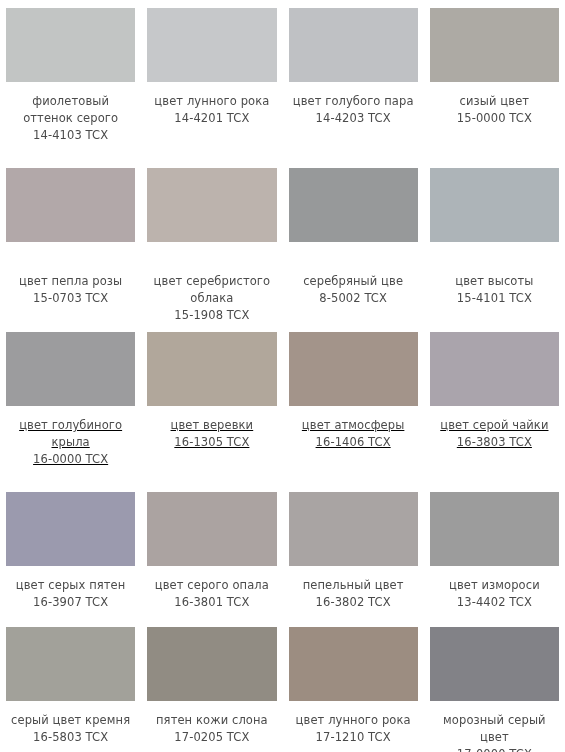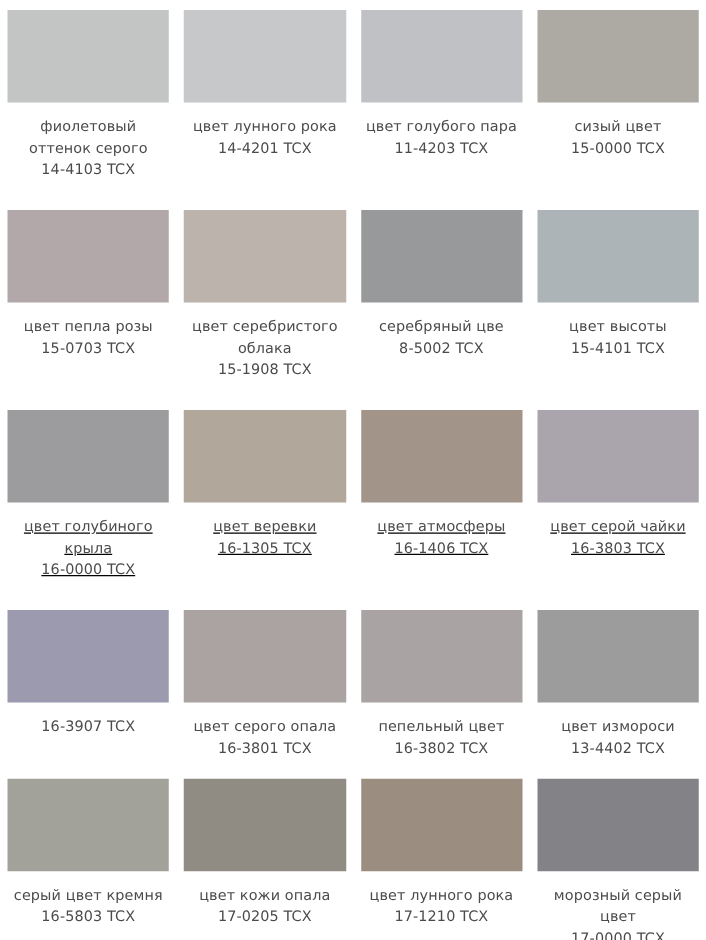--- a/index.html
+++ b/index.html
@@ -41,21 +41,21 @@
   .swatch-name,
   .swatch-code {
     display: block;
     font-size: 11.5px;
     color: #4b4b4b;
     letter-spacing: 0.1px;
   }
 
   
   .r0 { min-height: 160px; }
-  .r1 { min-height: 160px; }
+  .r1 { min-height: 160px; gap: 20px; }
   .r2 { min-height: 160px; text-decoration: underline; }
   .r3 { min-height: 135px; }
   .r4 { min-height: 137px; }
 </style>
 </head>
 <body style="background: rgb(255, 255, 255);">
 
 <main id="swatch-grid">
     <div class="swatch-cell r0">
       <div class="swatch-chip" style="background-color: rgb(194, 197, 196);"></div>
@@ -68,21 +68,21 @@
       <div class="swatch-chip" style="background-color: rgb(198, 200, 202);"></div>
       <div class="swatch-caption">
         <span class="swatch-name">цвет лунного рока</span>
         <span class="swatch-code">14-4201 TCX</span>
       </div>
     </div>
     <div class="swatch-cell r0">
       <div class="swatch-chip" style="background-color: rgb(191, 193, 196);"></div>
       <div class="swatch-caption">
         <span class="swatch-name">цвет голубого пара</span>
-        <span class="swatch-code">11-4203 TCX</span>
+        <span class="swatch-code">14-4203 TCX</span>
       </div>
     </div>
     <div class="swatch-cell r0">
       <div class="swatch-chip" style="background-color: rgb(173, 170, 164);"></div>
       <div class="swatch-caption">
         <span class="swatch-name">сизый цвет</span>
         <span class="swatch-code">15-0000 TCX</span>
       </div>
     </div>
     <div class="swatch-cell r1">
@@ -137,20 +137,21 @@
     <div class="swatch-cell r2">
       <div class="swatch-chip" style="background-color: rgb(170, 164, 172);"></div>
       <div class="swatch-caption">
         <span class="swatch-name">цвет серой чайки</span>
         <span class="swatch-code">16-3803 TCX</span>
       </div>
     </div>
     <div class="swatch-cell r3">
       <div class="swatch-chip" style="background-color: rgb(155, 154, 174);"></div>
       <div class="swatch-caption">
+        <span class="swatch-name">цвет серых пятен</span>
         <span class="swatch-code">16-3907 TCX</span>
       </div>
     </div>
     <div class="swatch-cell r3">
       <div class="swatch-chip" style="background-color: rgb(171, 163, 161);"></div>
       <div class="swatch-caption">
         <span class="swatch-name">цвет серого опала</span>
         <span class="swatch-code">16-3801 TCX</span>
       </div>
     </div>
@@ -171,21 +172,21 @@
     <div class="swatch-cell r4">
       <div class="swatch-chip" style="background-color: rgb(162, 161, 154);"></div>
       <div class="swatch-caption">
         <span class="swatch-name">серый цвет кремня</span>
         <span class="swatch-code">16-5803 TCX</span>
       </div>
     </div>
     <div class="swatch-cell r4">
       <div class="swatch-chip" style="background-color: rgb(145, 140, 131);"></div>
       <div class="swatch-caption">
-        <span class="swatch-name">цвет кожи опала</span>
+        <span class="swatch-name">пятен кожи слона</span>
         <span class="swatch-code">17-0205 TCX</span>
       </div>
     </div>
     <div class="swatch-cell r4">
       <div class="swatch-chip" style="background-color: rgb(156, 141, 129);"></div>
       <div class="swatch-caption">
         <span class="swatch-name">цвет лунного рока</span>
         <span class="swatch-code">17-1210 TCX</span>
       </div>
     </div>

